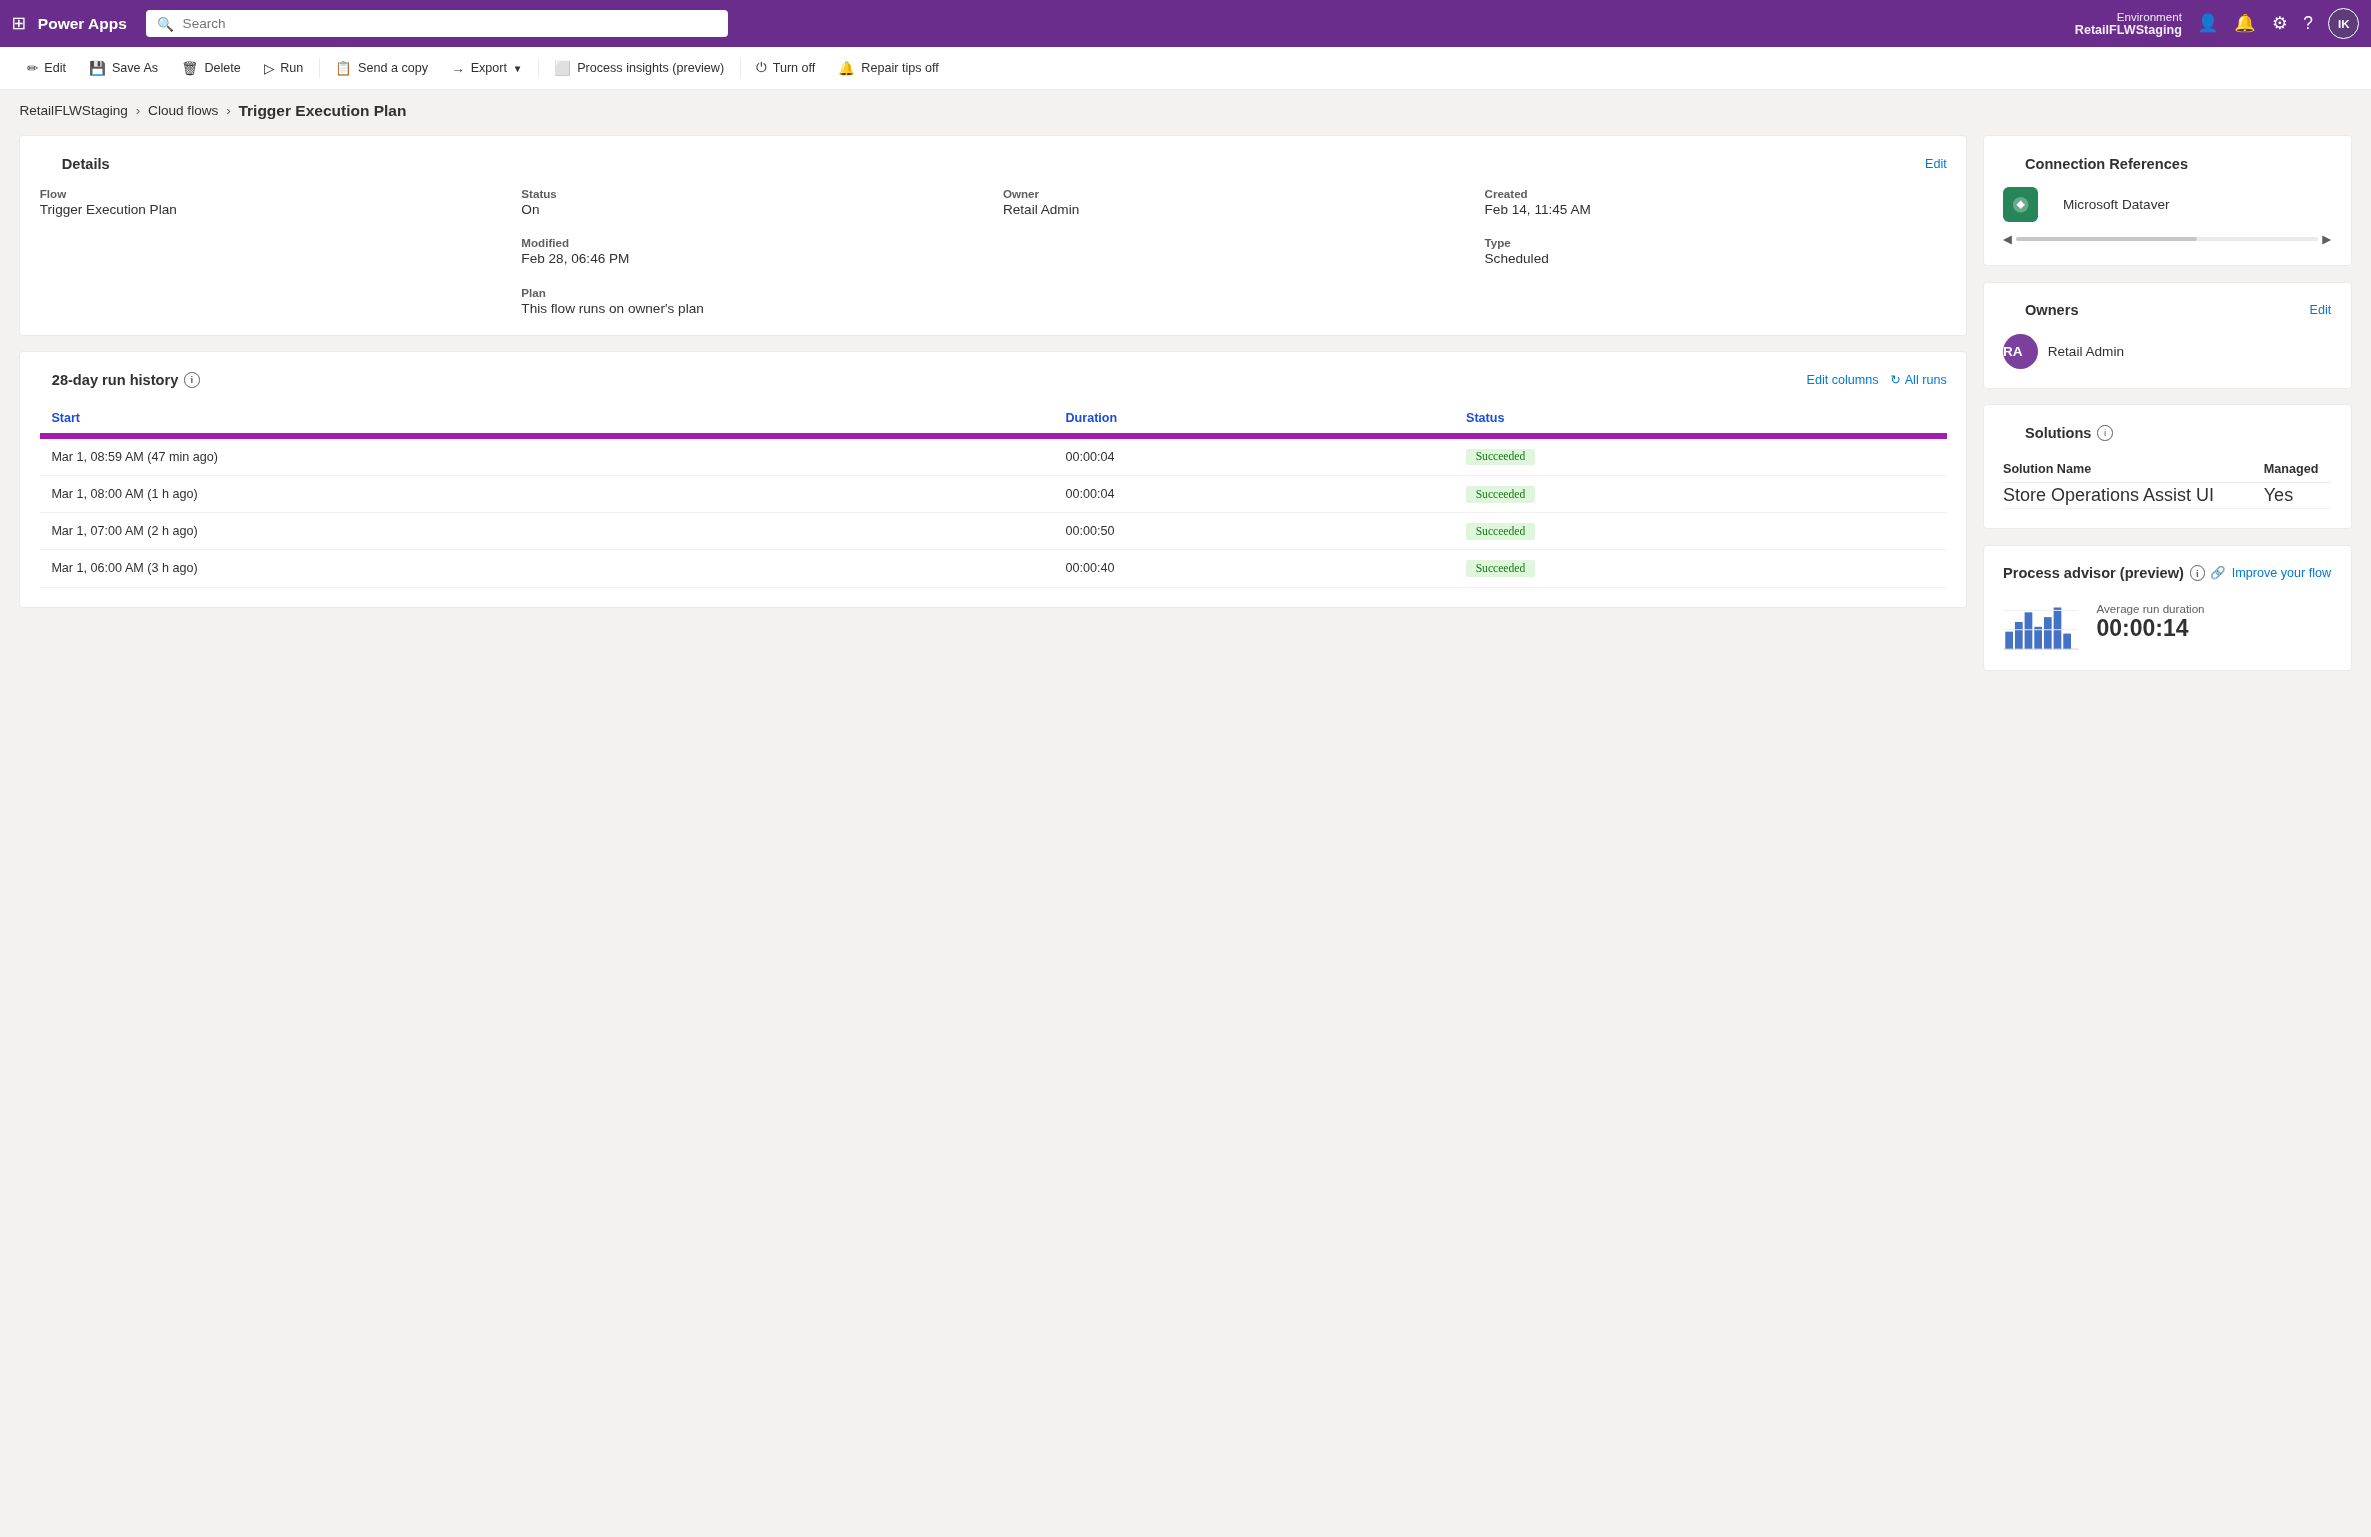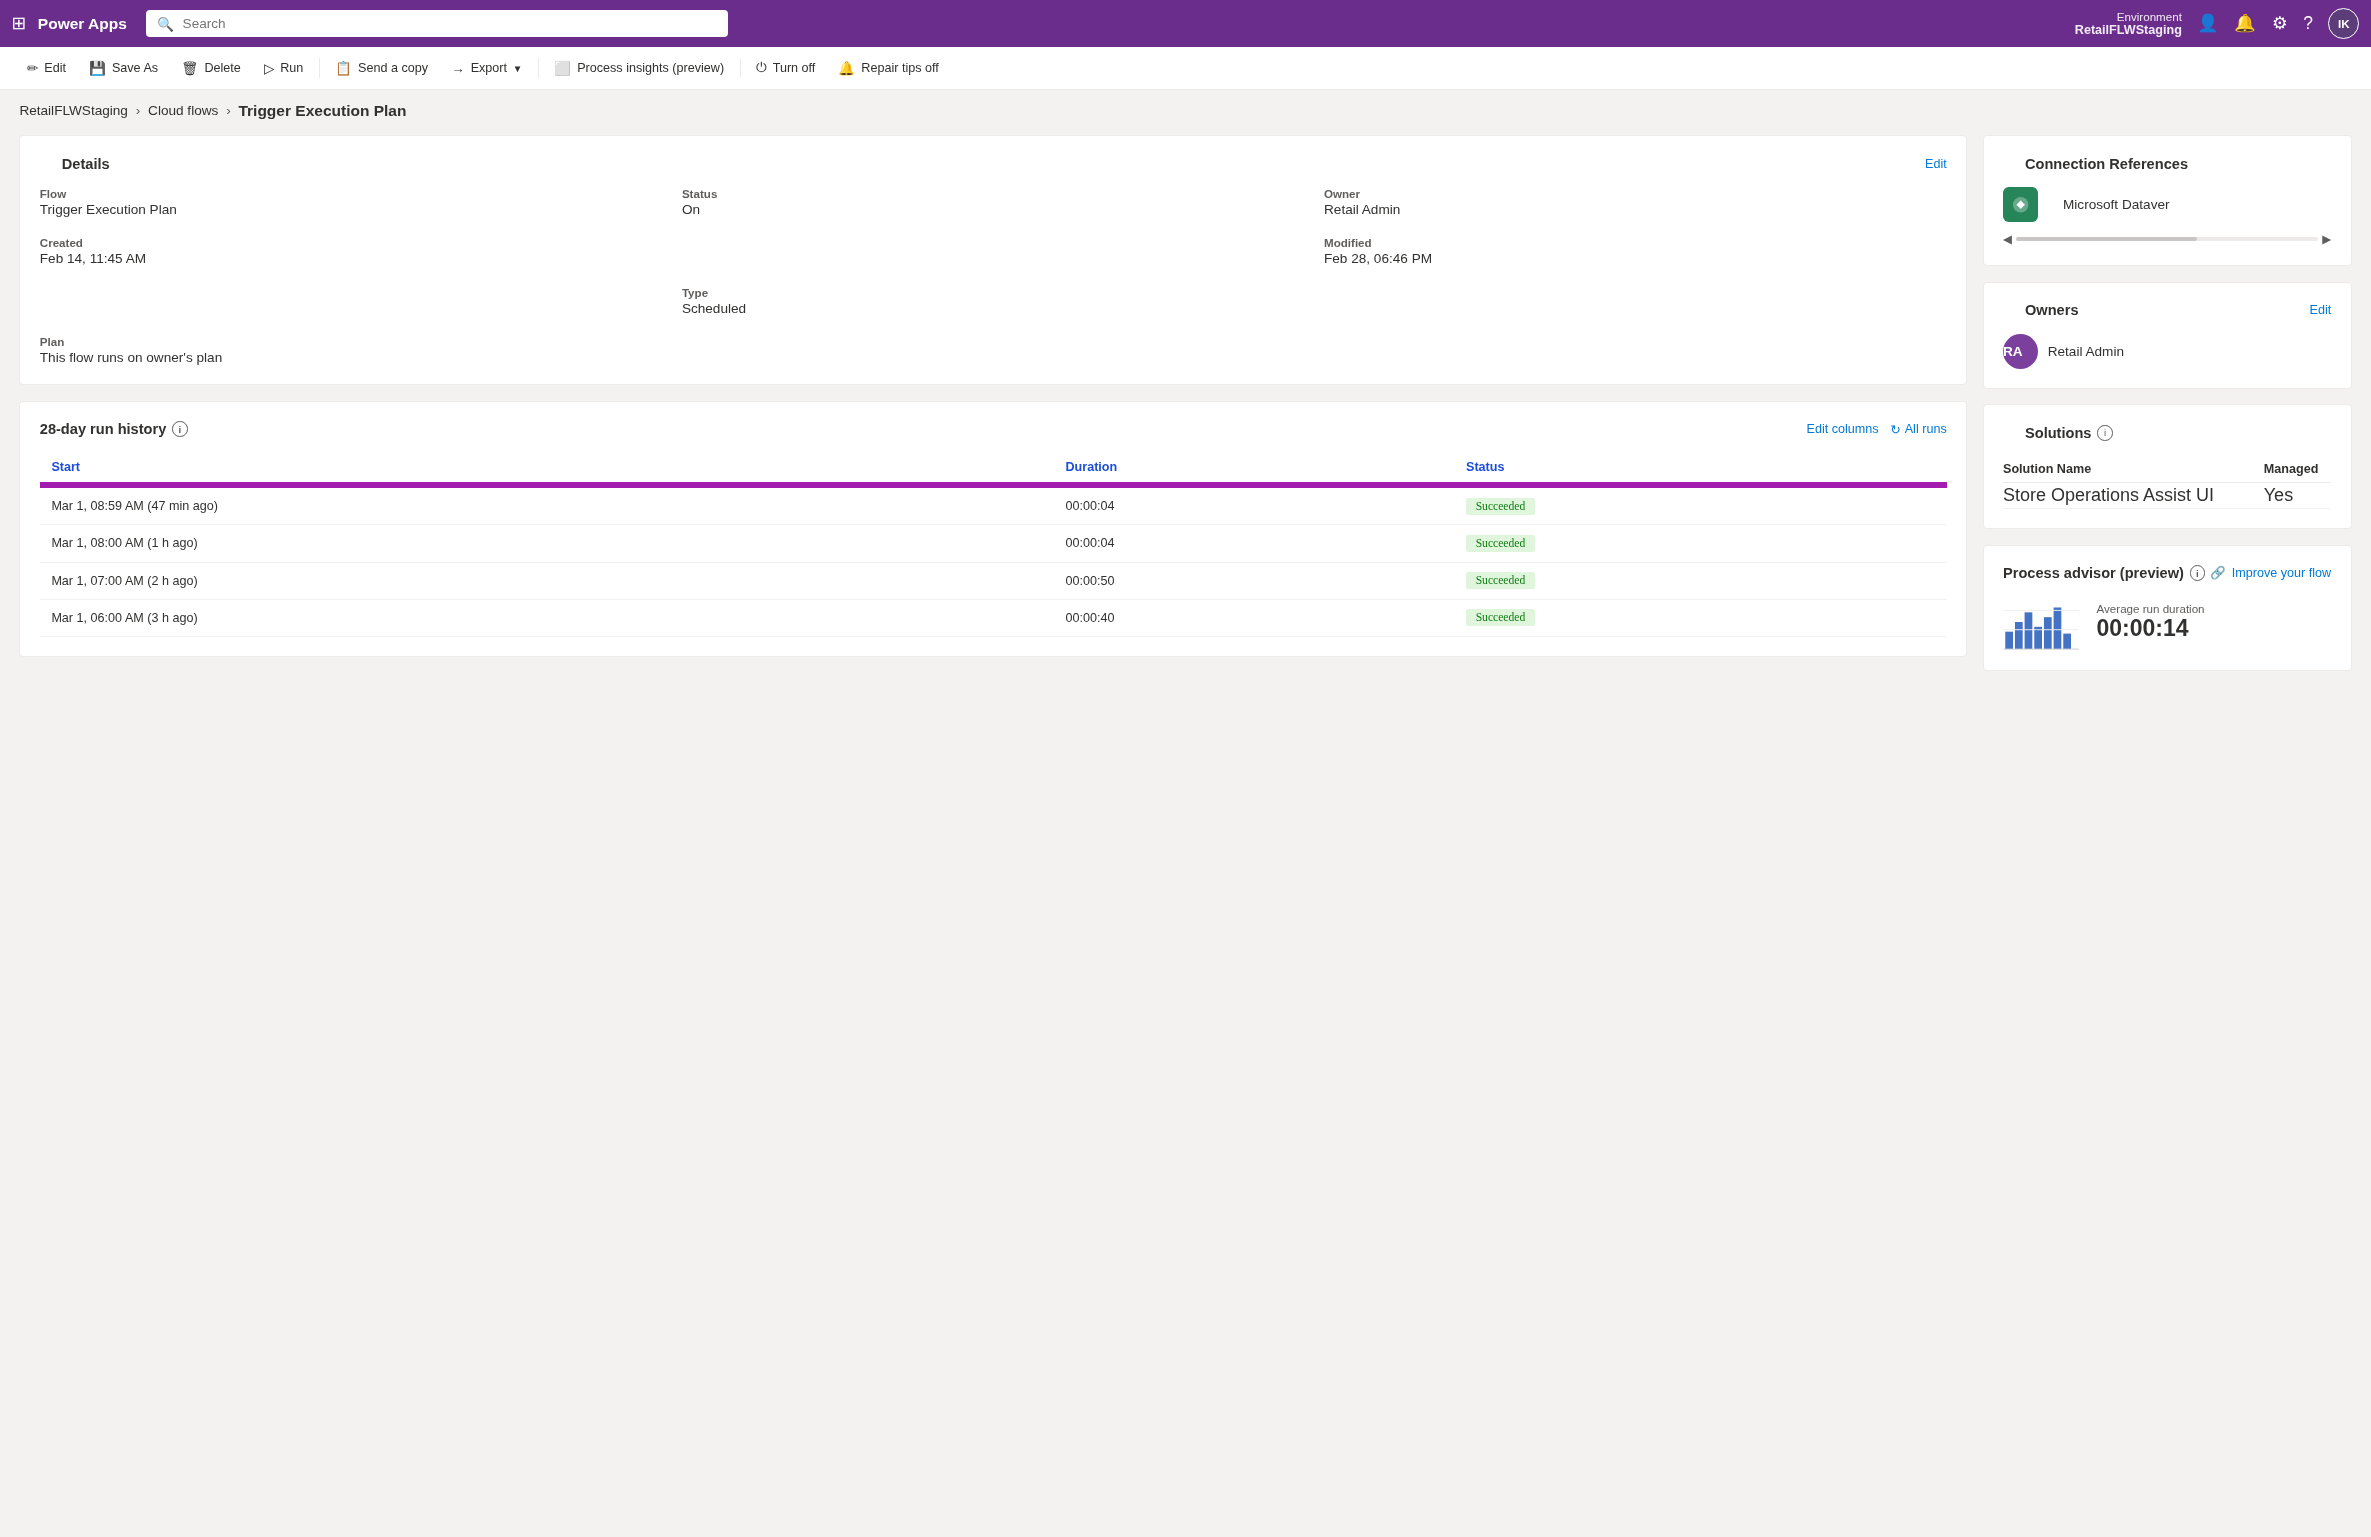--- a/index.html
+++ b/index.html
@@ -103,32 +103,32 @@
       display: flex; justify-content: space-between; align-items: center;
       margin-bottom: 15.5px;
       padding-left: 22px;
     }
     .card-title { font-weight: 700; font-size: 14.6px; }
     .card-edit { color: #0078d4; cursor: pointer; font-size: 12.6px; }
 
     
     .details-grid {
       display: grid;
-      grid-template-columns: 1fr 1fr 1fr;
+      grid-template-columns: 1fr 1fr 1fr 1fr;
       gap: 19.4px;
     }
     .detail-item label { font-size: 11.6px; font-weight: 600; color: #605e5c; display: block; margin-bottom: 1.9px; }
     .detail-item span { font-size: 13.6px; color: #323130; }
 
     
     .run-history-header {
       display: flex; align-items: center; justify-content: space-between;
       margin-bottom: 15.5px;
     }
-    .run-history-title { display: flex; align-items: center; gap: 5.8px; font-weight: 700; font-size: 14.6px; }
+    .run-history-title { display: flex; align-items: center; gap: 5.8px; font-weight: 700; font-size: 14.6px; margin-left: 12px; }
     .run-history-actions { display: flex; align-items: center; gap: 11.6px; }
     .run-history-actions a { color: #0078d4; cursor: pointer; font-size: 12.6px; text-decoration: none; display: flex; align-items: center; gap: 3.9px; }
     .info-icon { 
       width: 15.5px; height: 15.5px; border-radius: 50%; border: 1px solid #605e5c;
       display: inline-flex; align-items: center; justify-content: center;
       font-size: 9.7px; color: #605e5c; cursor: pointer;
     }
 
     
     .run-table { width: 100%; border-collapse: collapse; }

